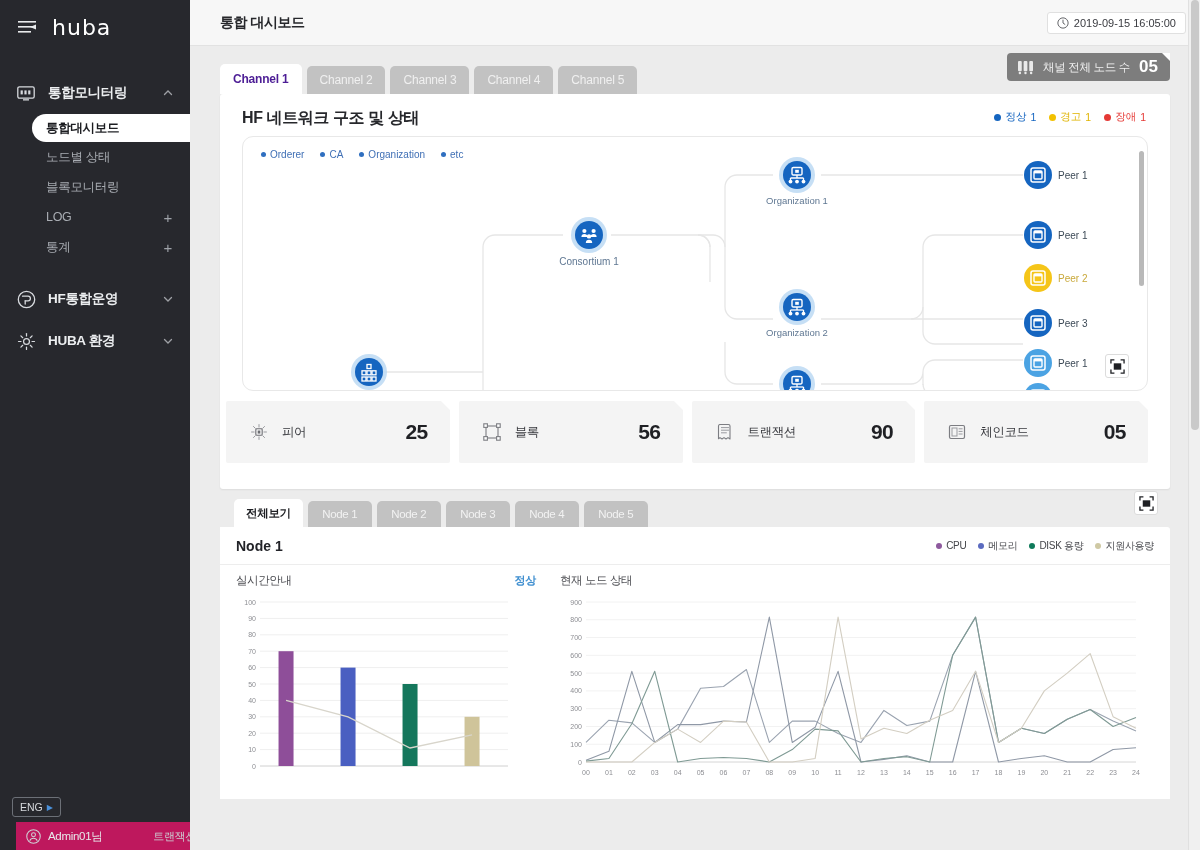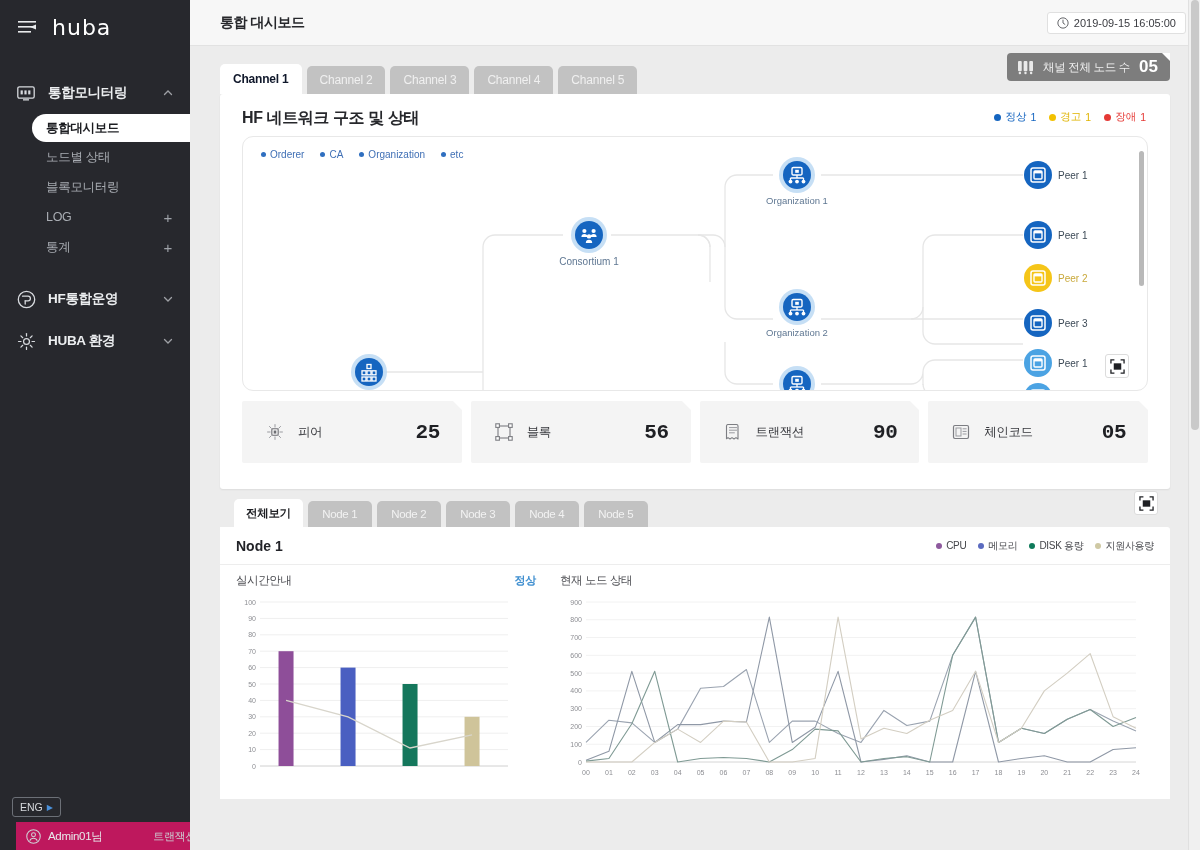--- a/index.html
+++ b/index.html
@@ -88,21 +88,21 @@
     height: 48px; display: flex; align-items: flex-end; gap: 5px;
     padding: 0 30px 0 30px; position: relative;
   }
   .tab {
     height: 28px; min-width: 75px; padding: 0 13px;
     display: flex; align-items: center; justify-content: center;
     background: #c2c2c2; color: #f0f0f0; font-size: 12px;
     border-radius: 5px 5px 0 0; cursor: pointer; letter-spacing: -0.2px;
   }
   .tab.active {
-    background: #ffffff; color: #0f172a; font-weight: bold; height: 30px;
+    background: #ffffff; color: #4c1d95; font-weight: bold; height: 30px;
   }
   .node-count {
     position: absolute; right: 30px; top: 7px;
     background: #7d7d7d; border-radius: 4px;
     height: 28px; display: flex; align-items: center; gap: 9px;
     padding: 0 12px 0 10px; color: #fff;
   }
   .node-count .lbl { font-size: 11.5px; letter-spacing: -0.3px; color: #f2f2f2;}
   .node-count .val { font-size: 17px; font-weight: bold; }
   .node-count .corner {
@@ -130,21 +130,21 @@
   .expand-btn {
     position: absolute; right: 18px; bottom: 12px; width: 24px; height: 24px;
     background: #fff; border: 1px solid #dcdcdc; border-radius: 3px;
     display: flex; align-items: center; justify-content: center; cursor: pointer; z-index: 4;
   }
   .net-scroll {
     position: absolute; right: 3px; top: 14px; width: 5px; height: 135px;
     background: #b9b9b9; border-radius: 3px; z-index: 4; cursor: pointer;
   }
 
-  .stats { display: flex; gap: 9px; padding: 12px 22px 16px 22px; font-family: Liberation Mono, monospace; }
+  .stats { display: flex; gap: 9px; padding: 12px 22px 16px 6px; }
   .stat {
     flex: 1 1 0; height: 62px; background: #f4f4f4; border-radius: 2px;
     display: flex; align-items: center; gap: 12px; padding: 0 22px;
     position: relative;
   }
   .stat .si { width: 22px; height: 22px; flex: 0 0 22px; display:flex;align-items:center;justify-content:center;}
   .stat .sn { font-size: 12.5px; color: #35363b; flex: 1 1 auto; letter-spacing: -0.4px;}
   .stat .sv { font-size: 21px; font-weight: bold; color: #1f2024; letter-spacing: -0.5px;}
   .stat .corner {
     position: absolute; right: 0; top: 0;

